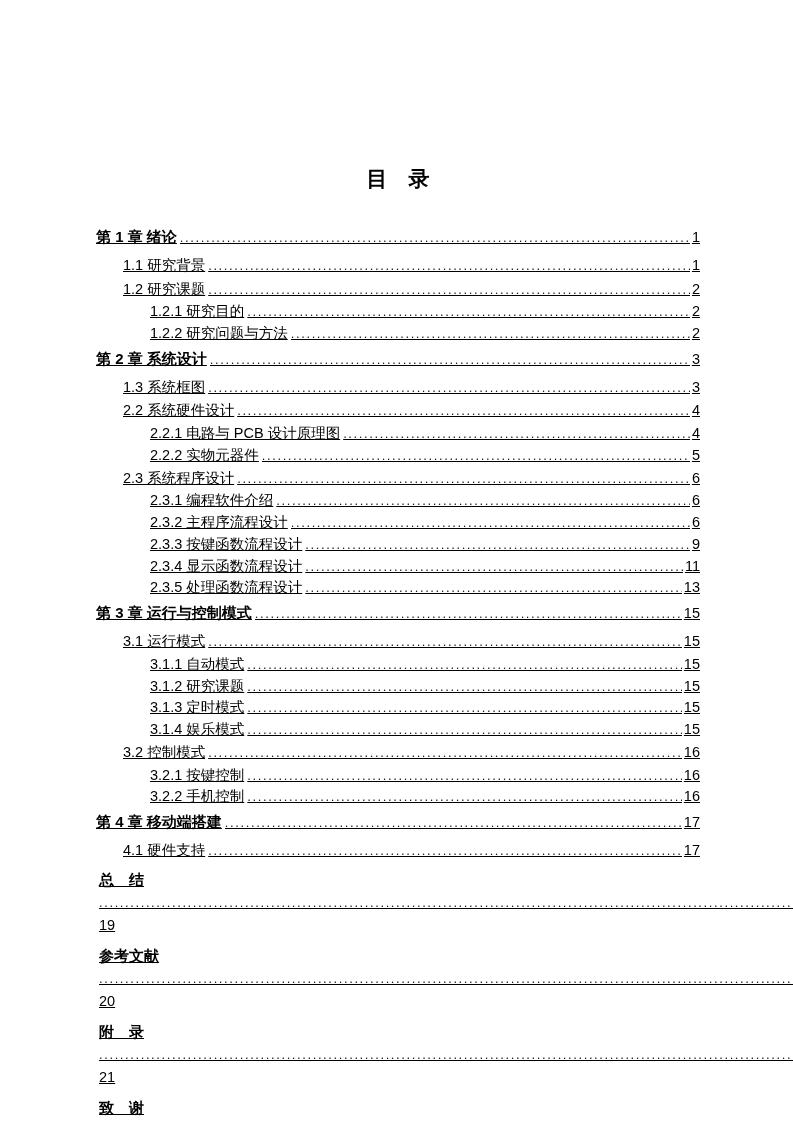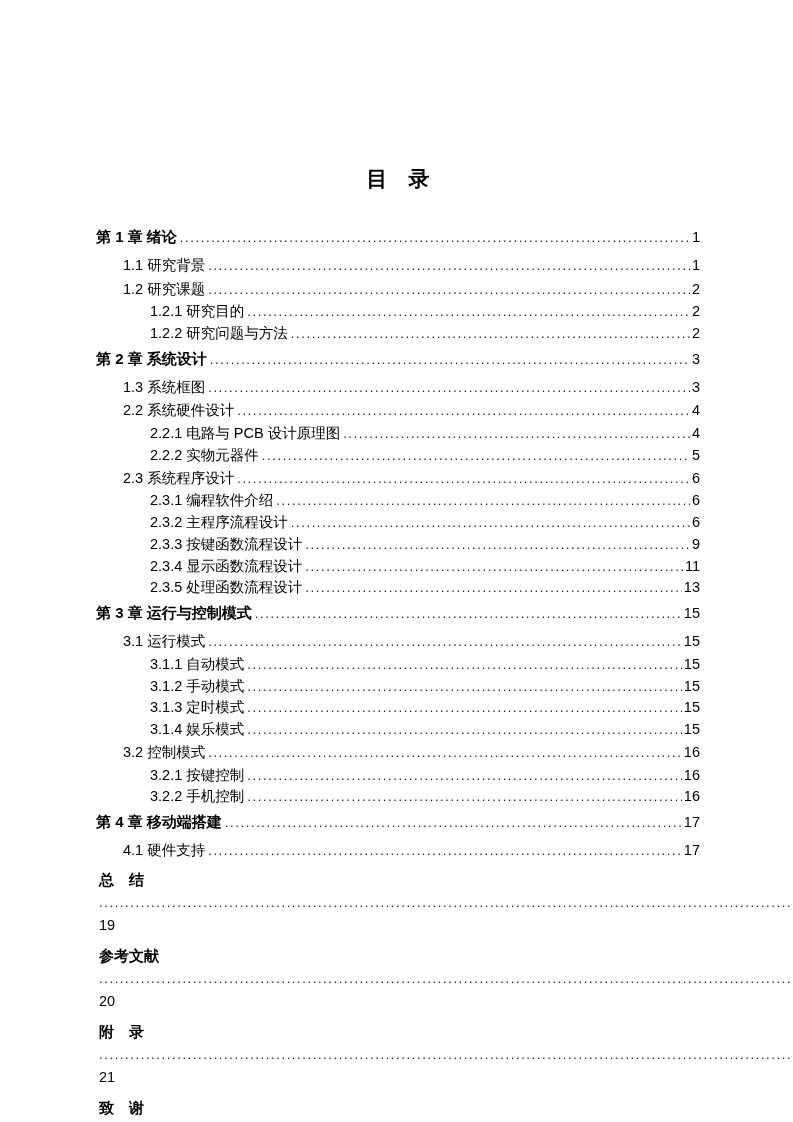--- a/index.html
+++ b/index.html
@@ -33,20 +33,21 @@
   }
   .toc-list {
     margin-top: 33px;
   }
   .toc-row {
     display: flex;
     align-items: baseline;
     font-size: 14.5px;
     line-height: 21.8px;
     cursor: pointer;
+    text-decoration: underline;
   }
   .toc-row.level-1 {
     font-weight: bold;
     font-size: 15px;
     line-height: 23px;
     margin-top: 2px;
     margin-bottom: 5px;
   }
   .toc-row.level-2 {
     padding-left: 27px;
@@ -196,21 +197,21 @@
           <span class="toc-label">3.1 运行模式</span>
           <span class="toc-leader"></span>
           <span class="toc-page">15</span>
         </div>
         <div class="toc-row level-3">
           <span class="toc-label">3.1.1 自动模式</span>
           <span class="toc-leader"></span>
           <span class="toc-page">15</span>
         </div>
         <div class="toc-row level-3">
-          <span class="toc-label">3.1.2 手动模式</span>
+          <span class="toc-label">3.1.2 研究课题</span>
           <span class="toc-leader"></span>
           <span class="toc-page">15</span>
         </div>
         <div class="toc-row level-3">
           <span class="toc-label">3.1.3 定时模式</span>
           <span class="toc-leader"></span>
           <span class="toc-page">15</span>
         </div>
         <div class="toc-row level-3">
           <span class="toc-label">3.1.4 娱乐模式</span>

